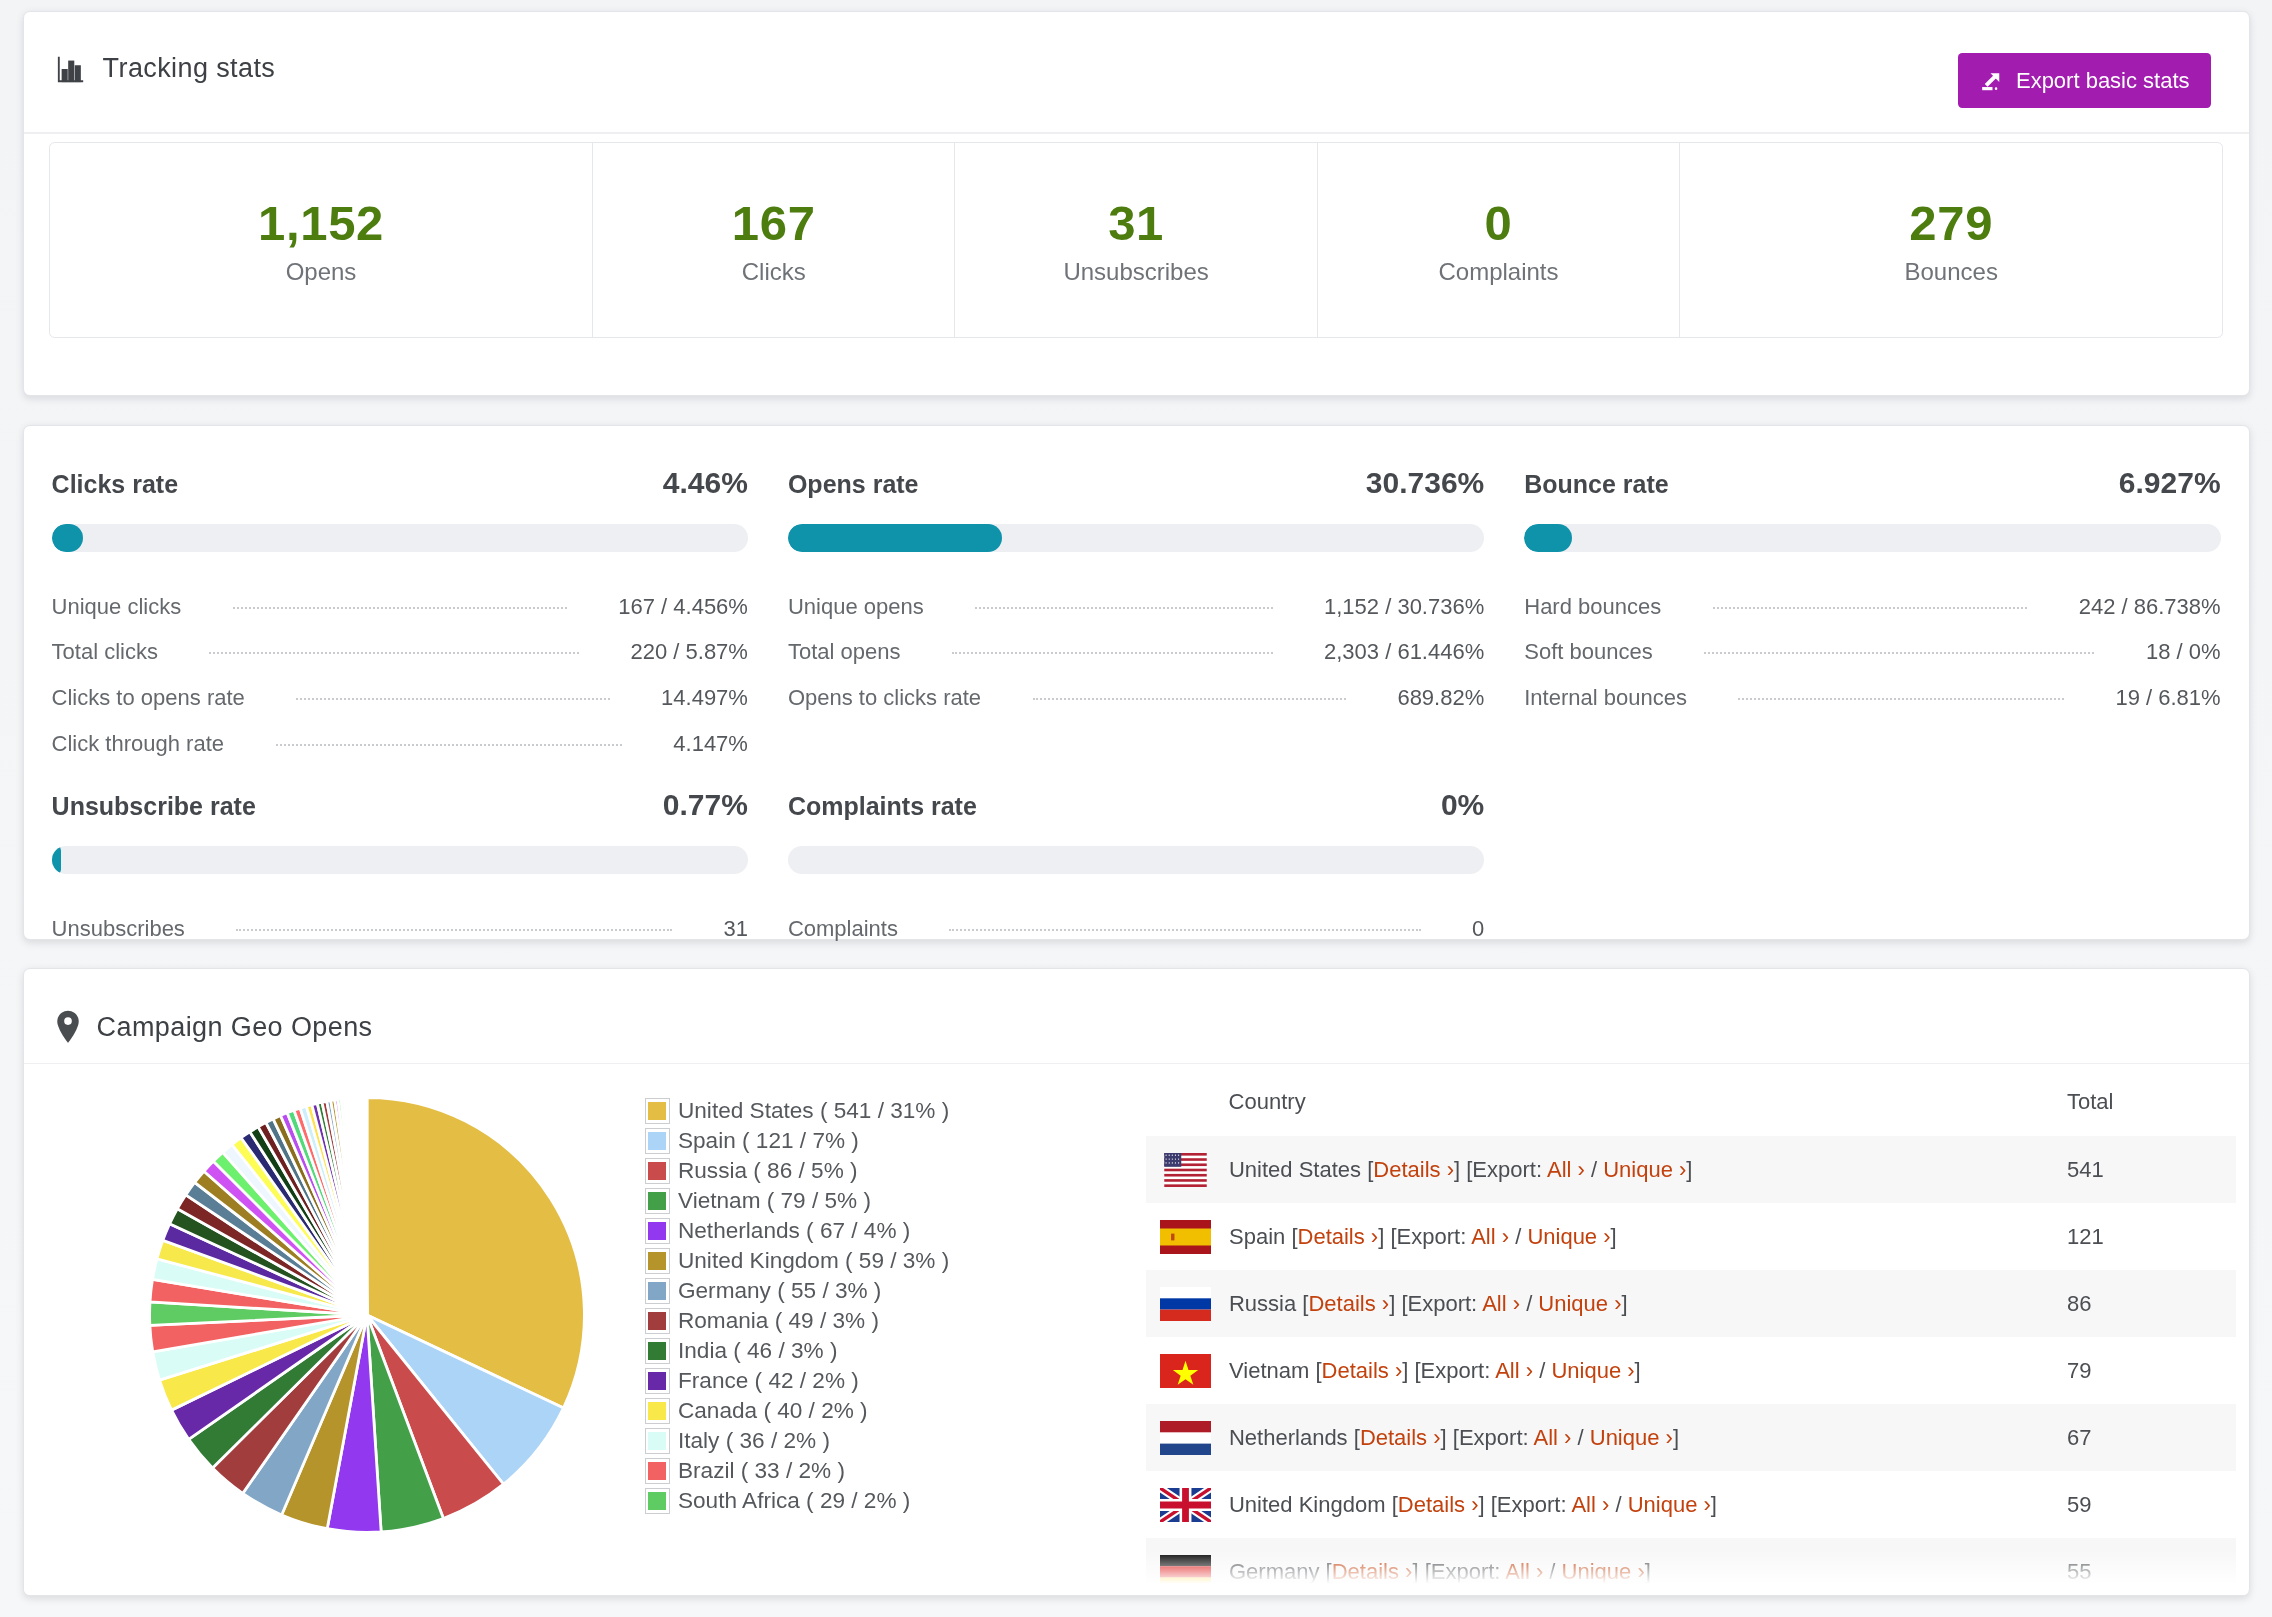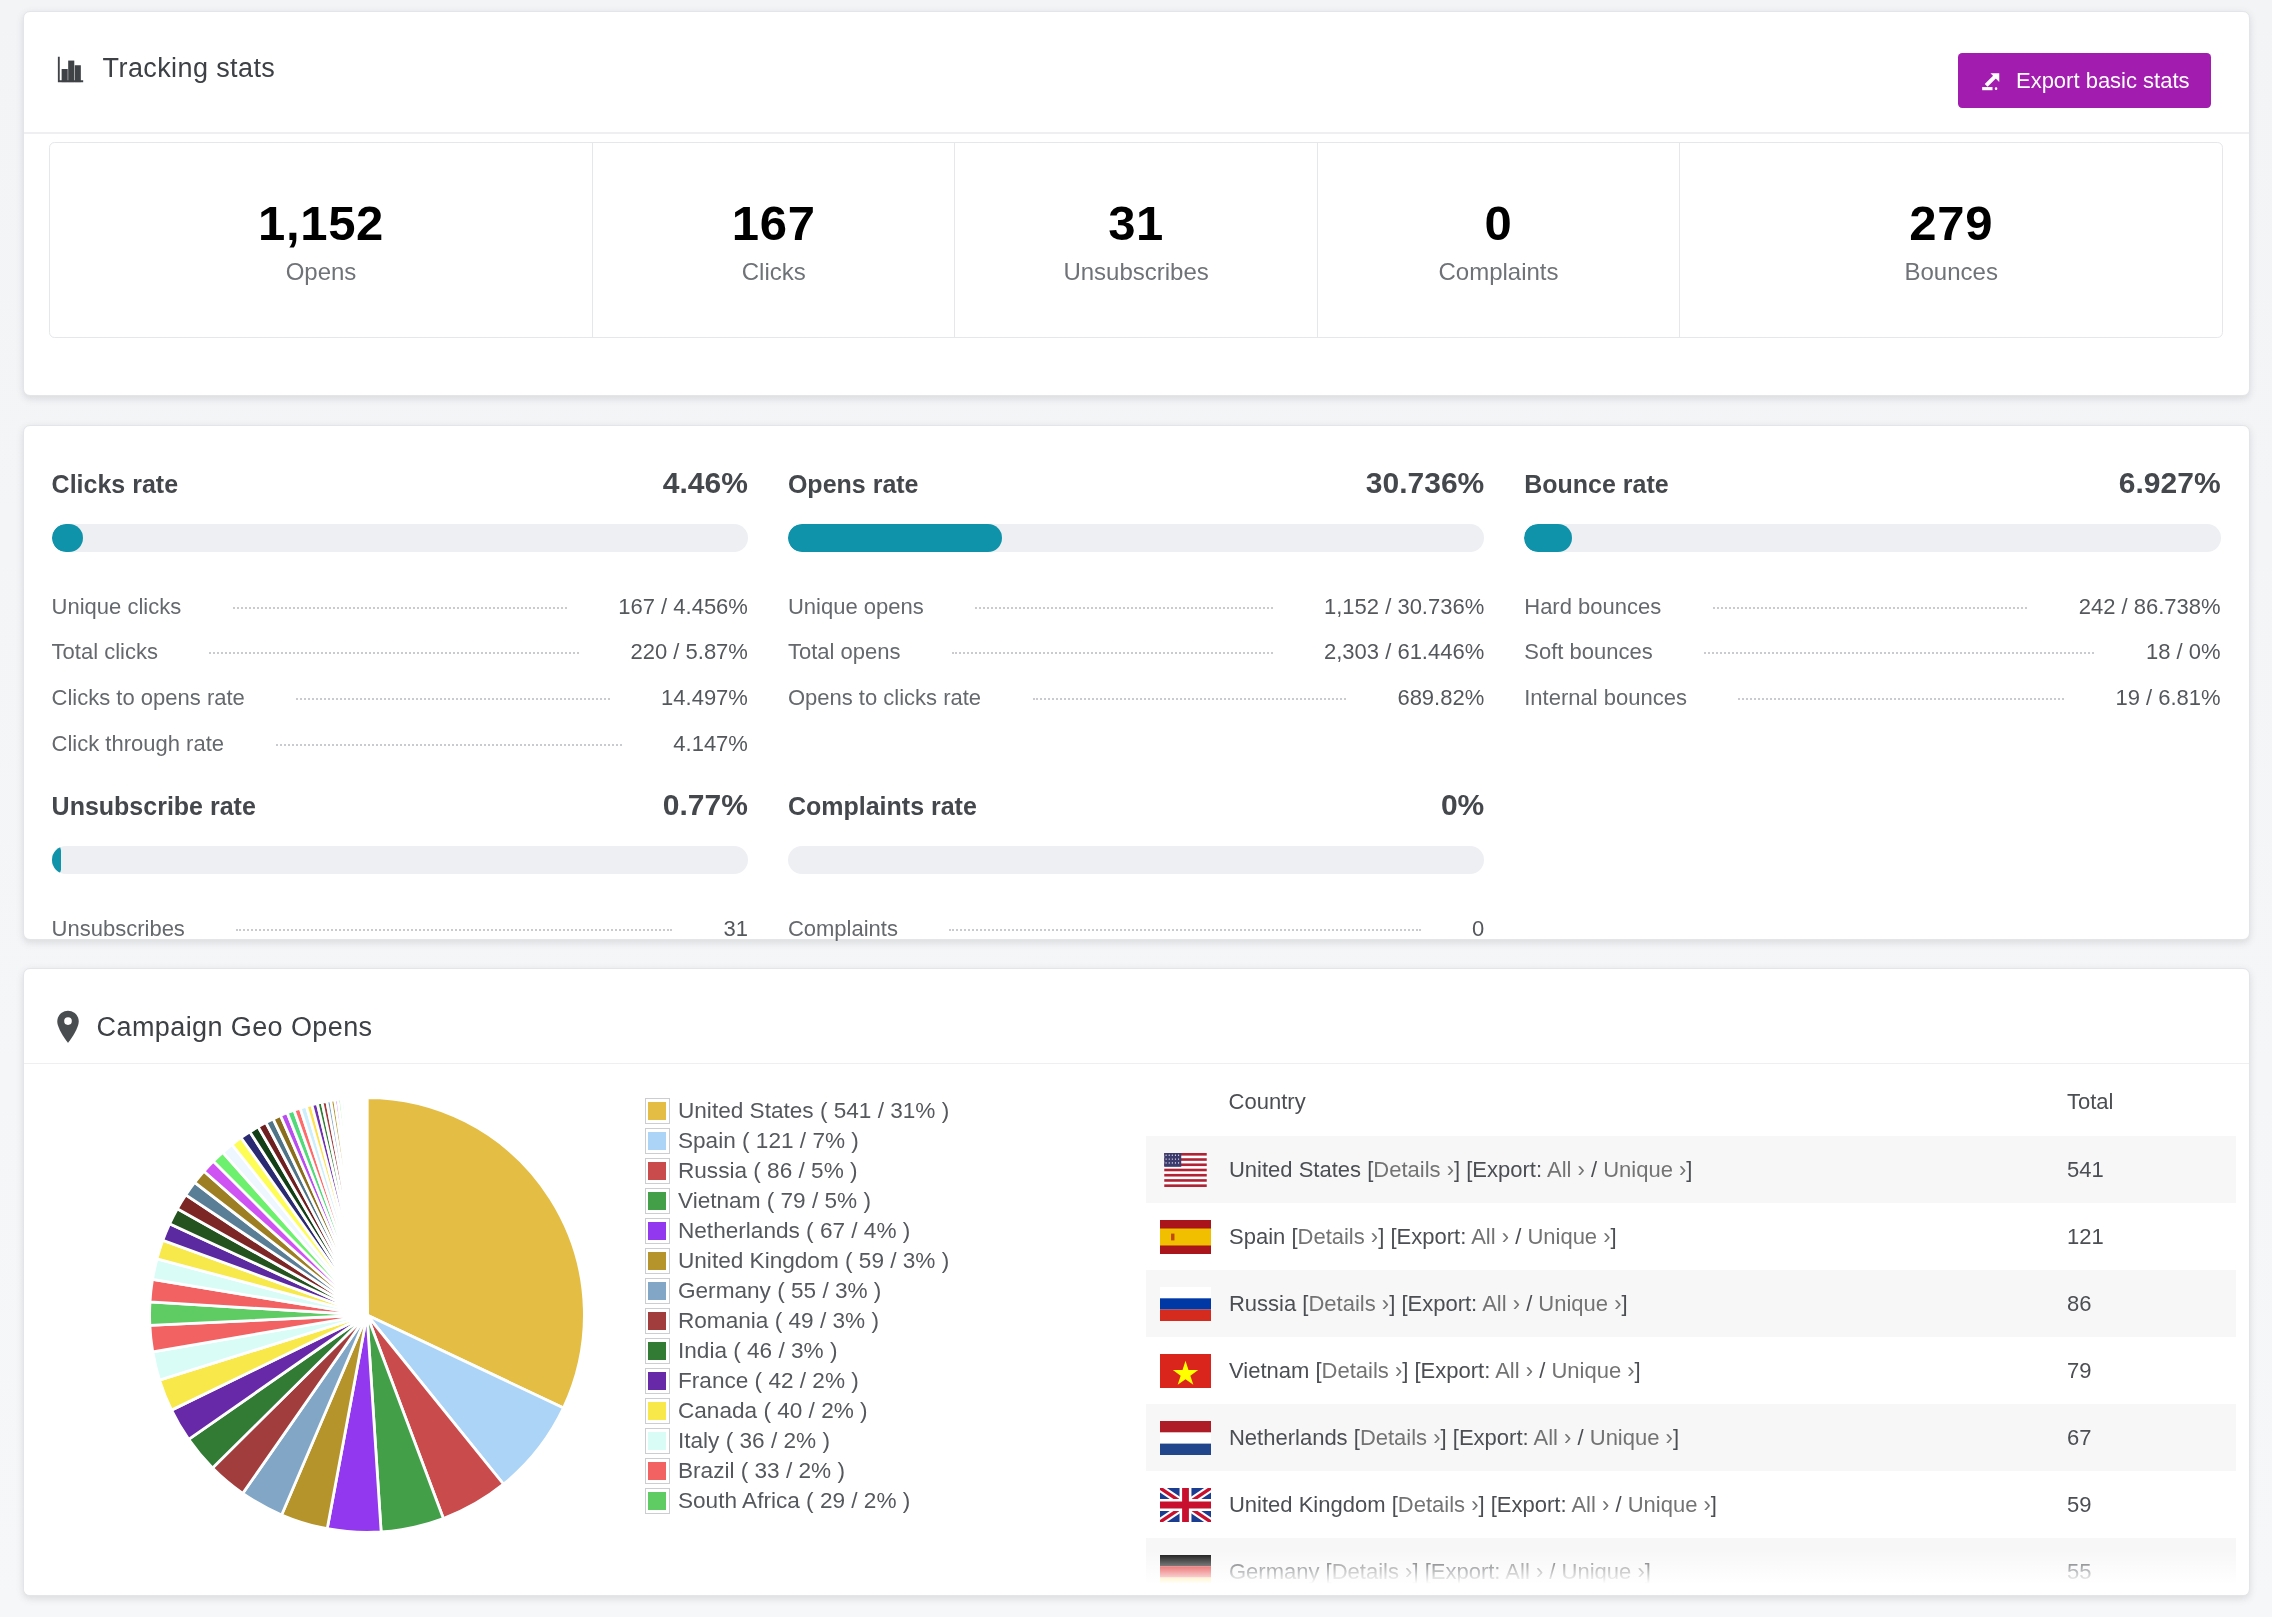--- a/index.html
+++ b/index.html
@@ -41,21 +41,21 @@
   .summary-row {
     position:absolute; left:25.4px; right:25.4px; top:130px; height:196px;
     display:flex; border:1.4px solid #e6e7ea; border-radius:5.6px;
   }
   .stat-box {
     flex:1; display:flex; flex-direction:column; justify-content:center;
     align-items:center; gap:7px; border-left:1.4px solid #e6e7ea;
   }
   .stat-box:first-child { border-left:none; flex:1.5; }
   .stat-box:last-child  { flex:1.5; }
-  .stat-value { font-size:49px; font-weight:700; color:#000000; letter-spacing:0.7px; }
+  .stat-value { font-size:49px; font-weight:700; color:#4d7c0f; letter-spacing:0.7px; }
   .stat-label { font-size:24px; color:#6f7377; }
 
   
   .rates-grid {
     position:absolute; left:28px; right:28px; top:40px;
     display:grid; grid-template-columns:repeat(3,1fr);
     grid-template-rows:285px auto; column-gap:40px; row-gap:37px;
   }
   .rate-head { display:flex; justify-content:space-between; align-items:baseline; }
   .rate-title { font-size:25px; font-weight:700; color:#44474b; }
@@ -76,21 +76,21 @@
   .swatch { width:25.4px; height:25.4px; border:0.7px solid #cbcdd0; padding:2.8px; background-clip:content-box !important; flex:0 0 auto; }
 
   .geo-table { flex:1; font-size:22px; color:#4b4e52; }
   .t-head { display:flex; align-items:center; height:68px; padding-left:83px; }
   .t-head .th-total { margin-left:auto; width:169px; }
   .trow { display:flex; align-items:center; height:67px; padding:0 0 0 14px; }
   .trow.alt { background:#f7f7f8; }
   .flag { width:51px; height:34px; flex:0 0 auto; margin-right:18.4px; display:block; }
   .cname-cell { flex:1; white-space:nowrap; overflow:hidden; }
   .total-cell { width:169px; flex:0 0 auto; }
-  .geo-table a { color:#737373; text-decoration:none; cursor:pointer; }
+  .geo-table a { color:#c2410c; text-decoration:none; cursor:pointer; }
   svg { display:block; }
 </style>
 </head>
 <body>
 
 <section class="card" id="card-tracking">
   <div class="card-header">
     <span>
       <svg width="30" height="30" viewBox="0 0 32 32" fill="none" stroke="#3f4246" stroke-width="2">
         <path d="M3 3 V29 H29"></path>

